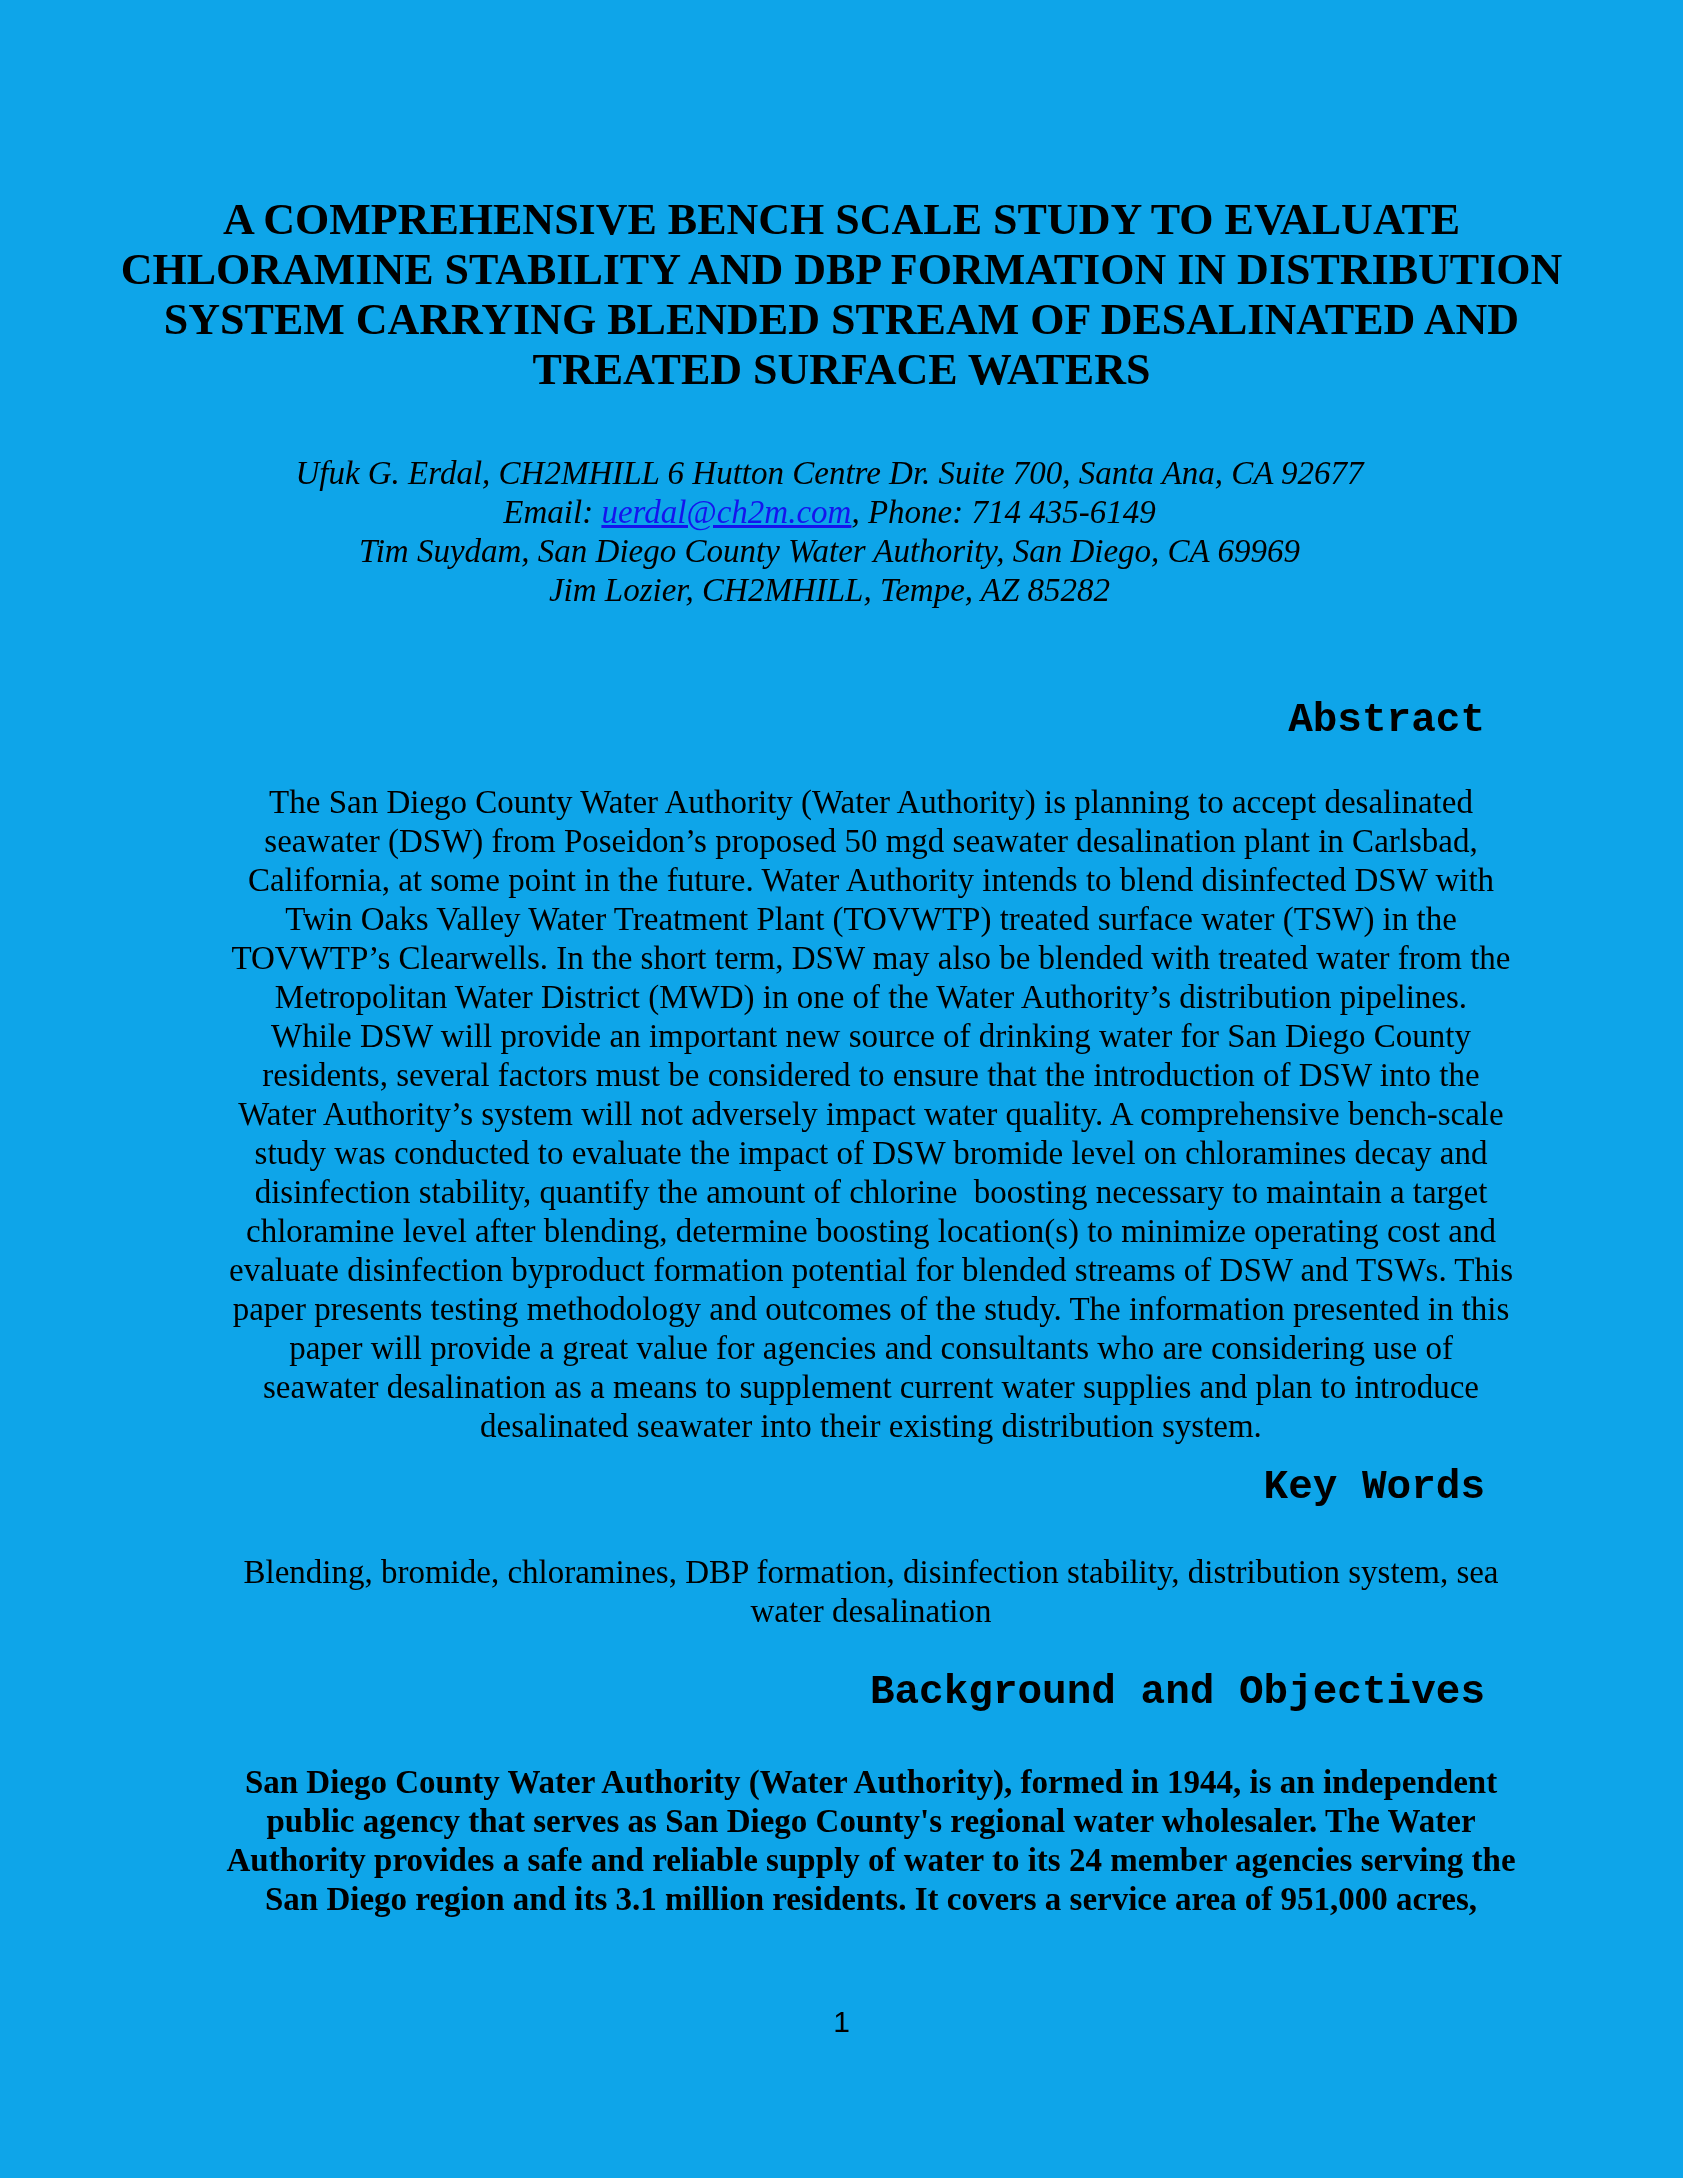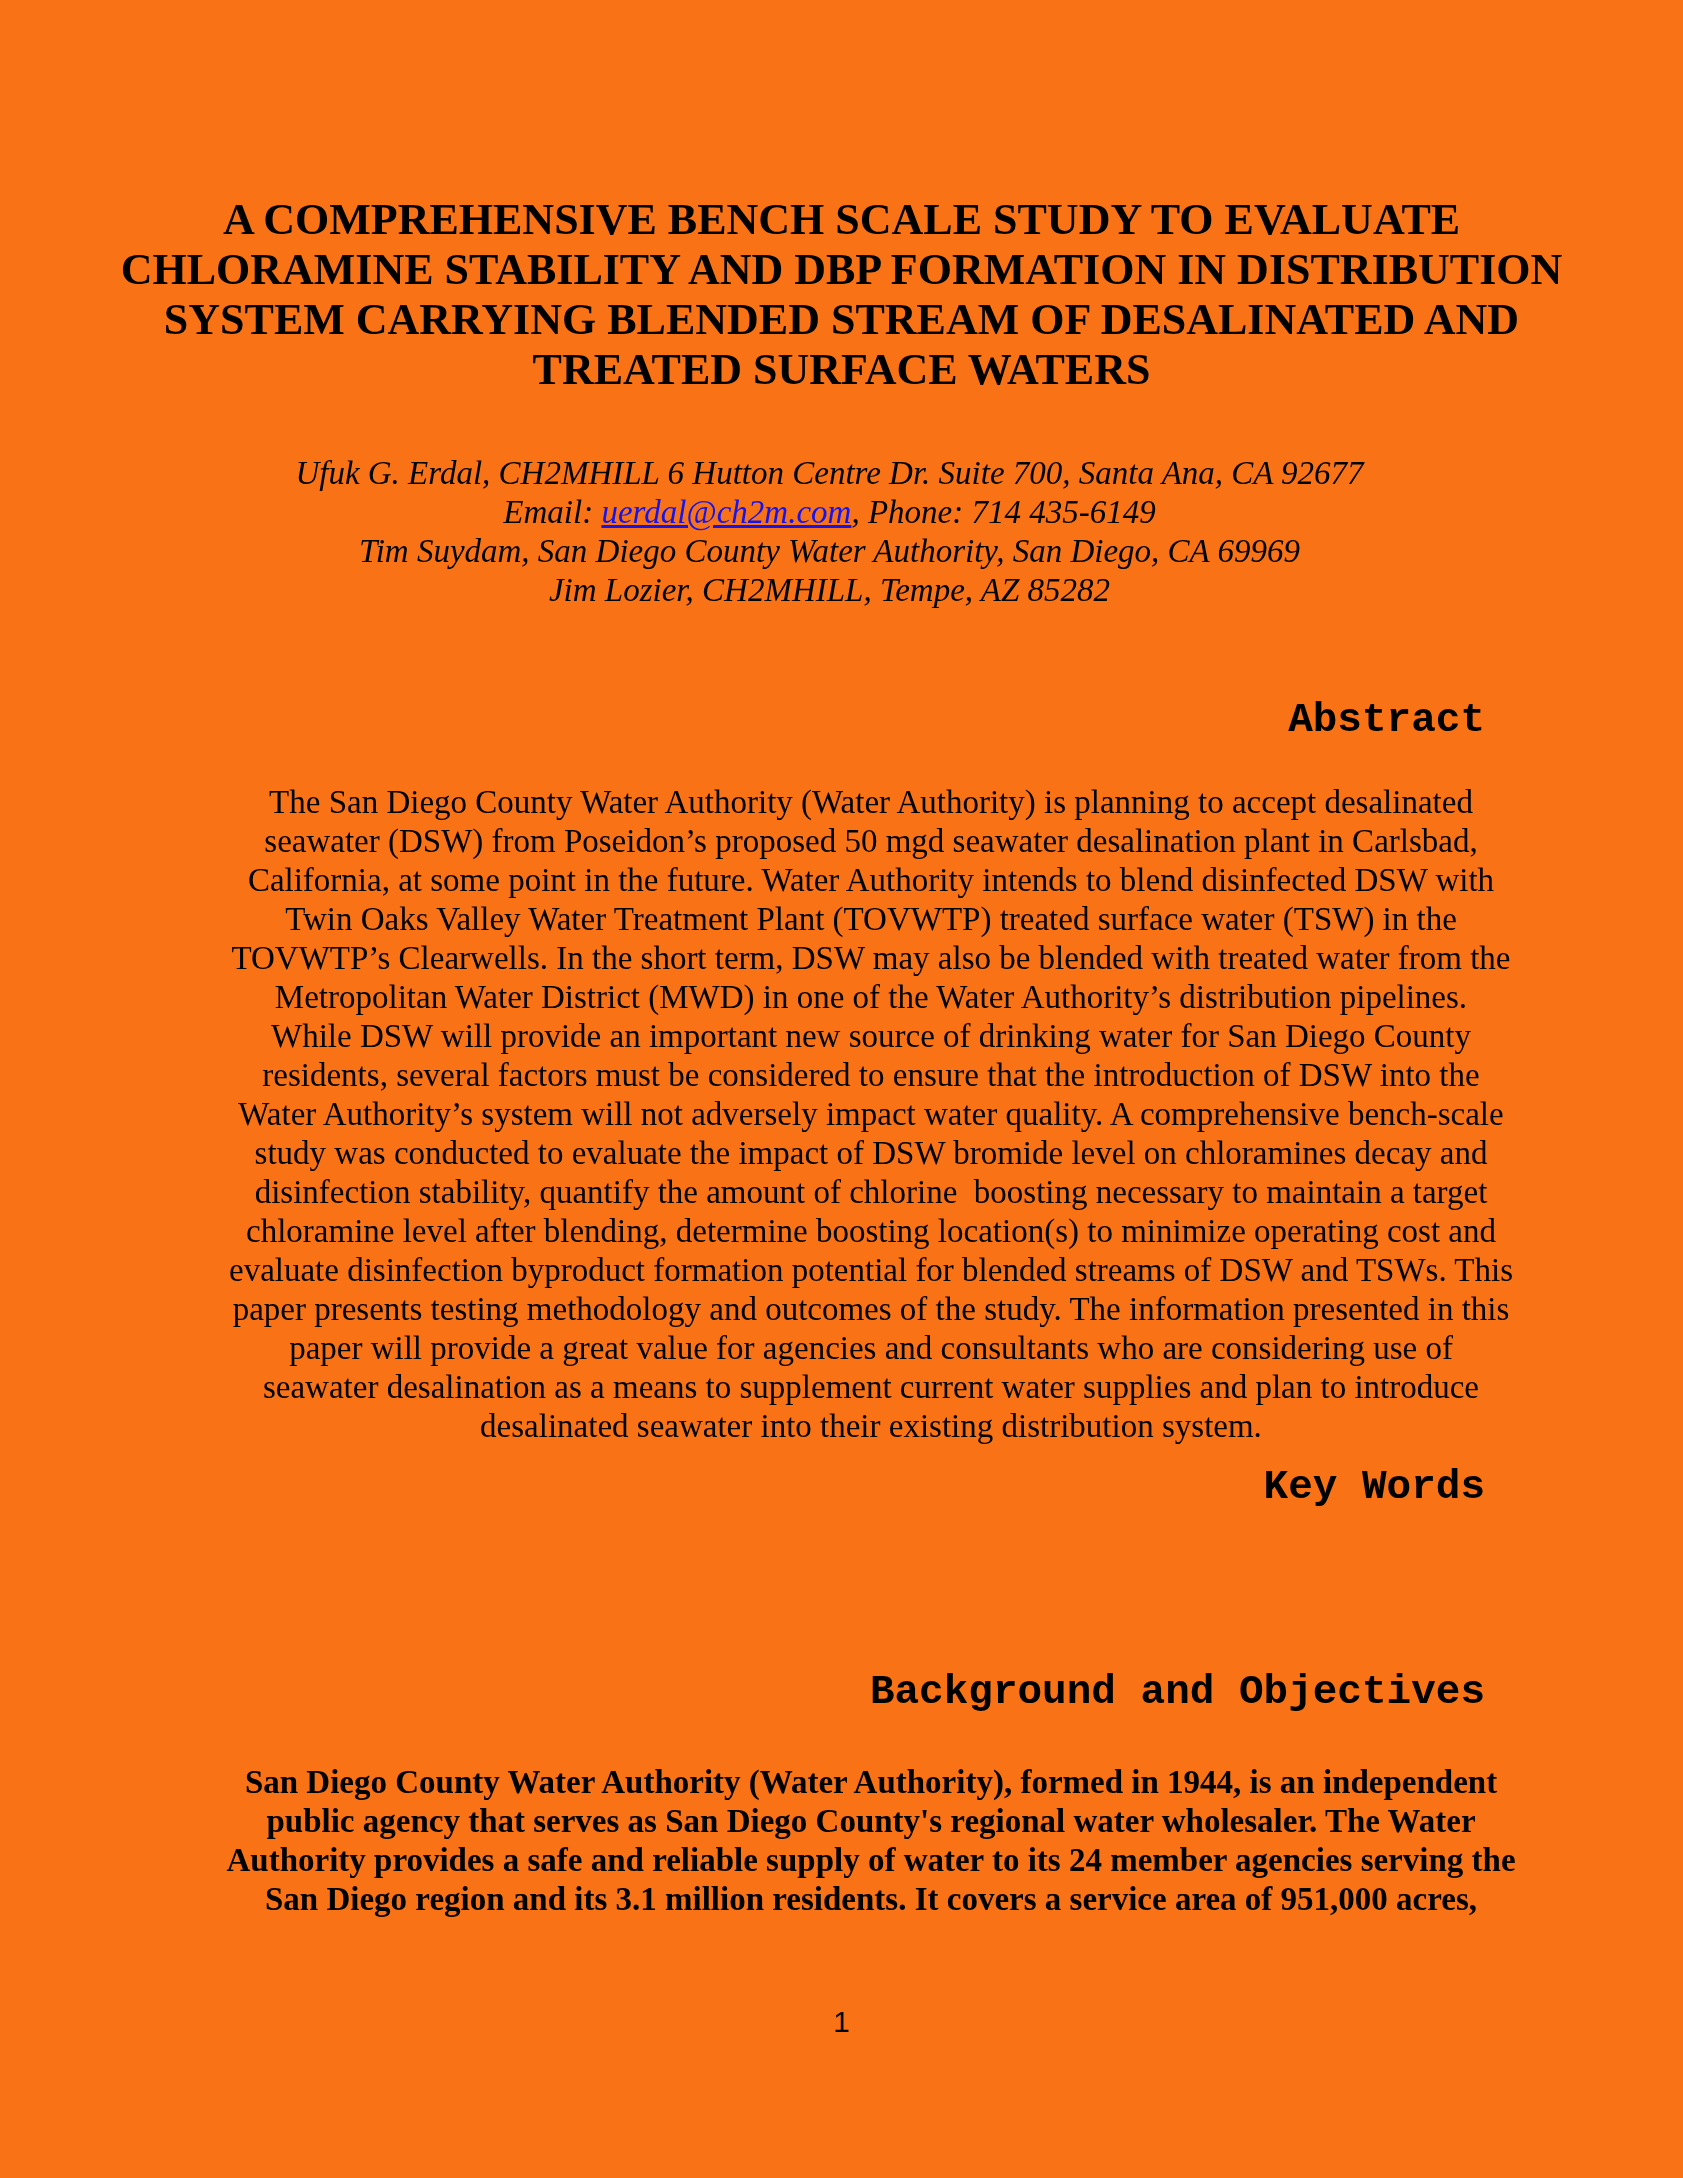--- a/index.html
+++ b/index.html
@@ -1,21 +1,21 @@
 <!DOCTYPE html>
 <html><head>
 <meta charset="utf-8">
 <style>
   * { margin: 0; padding: 0; box-sizing: border-box; }
   html, body { background: #888; }
   .page {
     position: relative;
     width: 1683px;
     height: 2178px;
-    background: #f97316;
+    background: #0ea5e9;
     color: #000000;
     font-family: "Liberation Serif", "DejaVu Serif", serif;
     margin: 0 auto;
     overflow: hidden;
   }
   .title {
     position: absolute;
     top: 195px;
     left: 99px;
     width: 1485px;
@@ -108,20 +108,22 @@
 disinfection stability, quantify the amount of chlorine  boosting necessary to maintain a target
 chloramine level after blending, determine boosting location(s) to minimize operating cost and
 evaluate disinfection byproduct formation potential for blended streams of DSW and TSWs. This
 paper presents testing methodology and outcomes of the study. The information presented in this
 paper will provide a great value for agencies and consultants who are considering use of
 seawater desalination as a means to supplement current water supplies and plan to introduce
 desalinated seawater into their existing distribution system.</div>
 
   <h2 class="heading h-keywords">Key Words</h2>
 
+  <div class="para p-keywords">Blending, bromide, chloramines, DBP formation, disinfection stability, distribution system, sea
+water desalination</div>
 
   <h2 class="heading h-background">Background and Objectives</h2>
 
   <div class="para p-background">San Diego County Water Authority (Water Authority), formed in 1944, is an independent
 public agency that serves as San Diego County's regional water wholesaler. The Water
 Authority provides a safe and reliable supply of water to its 24 member agencies serving the
 San Diego region and its 3.1 million residents. It covers a service area of 951,000 acres,</div>
 
   <div class="page-number">1</div>
 

